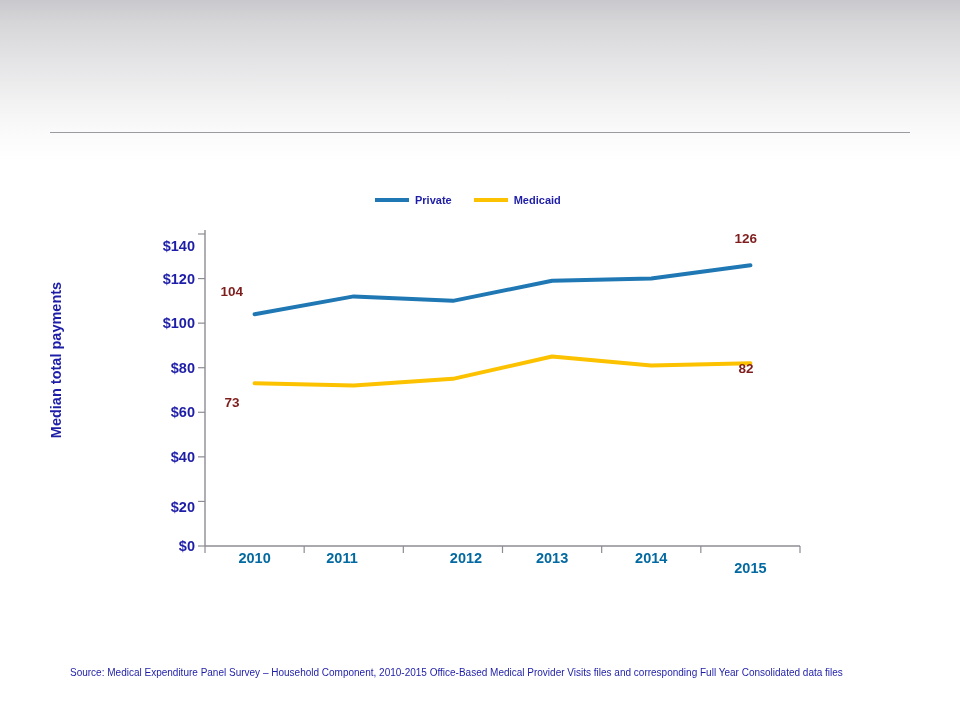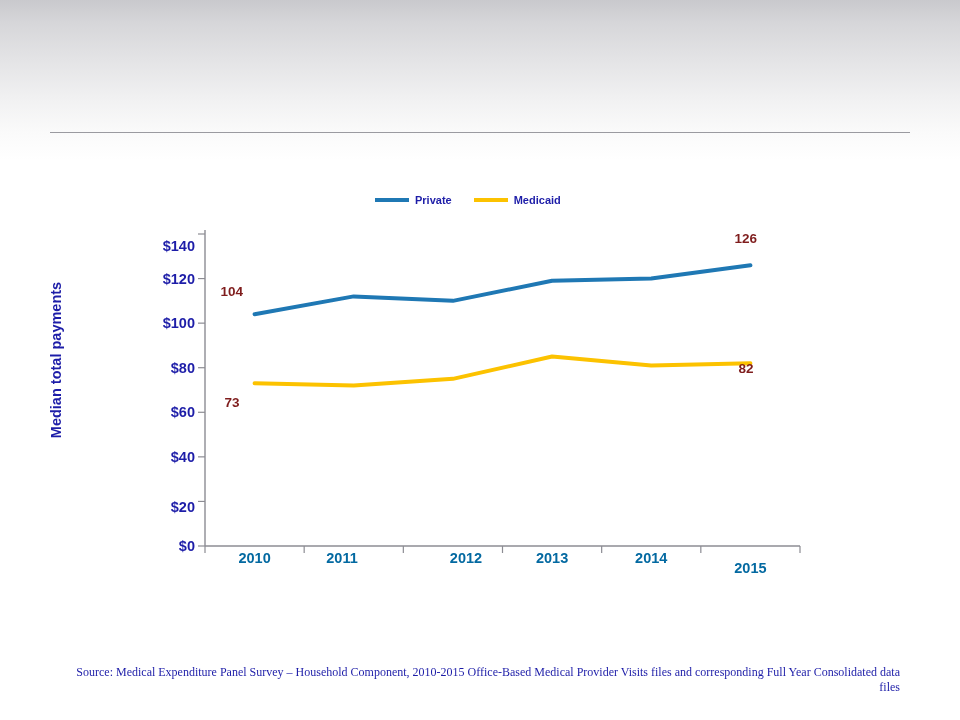--- a/index.html
+++ b/index.html
@@ -134,24 +134,23 @@
   #plot-svg {
     position: absolute;
     left: 0; top: 0;
   }
   
   #source-note {
     position: absolute;
     left: 70px; top: 665px;
     width: 830px;
     color: #1d1da8;
-    font-size: 12px;
+    font-size: 10px;
     line-height: 15px;
-    font-family: Liberation Serif, serif;
-    text-align: right;
+    font-family: Liberation Sans, sans-serif;
   }
 </style>
 </head>
 <body>
 
 <div id="page">
 
   <div id="header-band"></div>
   <div id="header-divider"></div>
 

